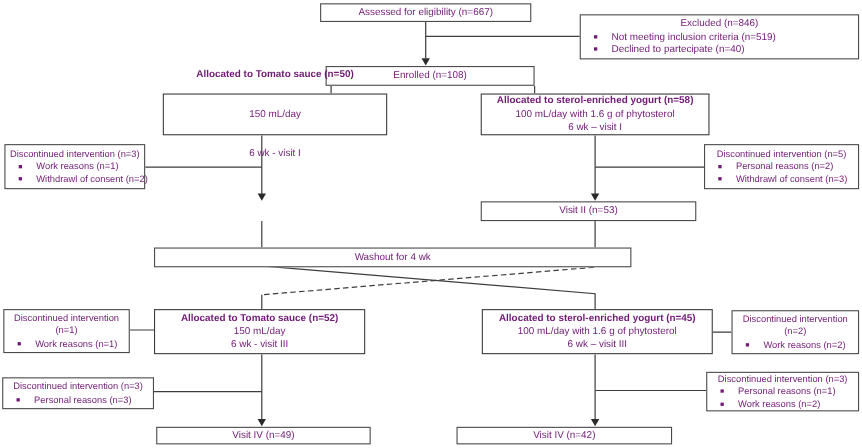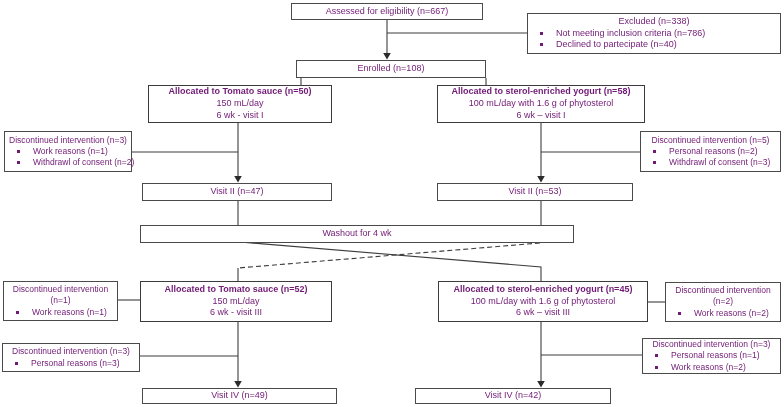--- a/index.html
+++ b/index.html
@@ -67,32 +67,32 @@
       <polygon points="234.2,381 241.8,381 238,387.5"></polygon>
       <polygon points="537.2,381 544.8,381 541,387.5"></polygon>
     </g>
   </svg>
 
   <div class="box" style="left:291px; top:3px; width:192px; height:17px;">
     <div class="t">Assessed for eligibility (n=667)</div>
   </div>
 
   <div class="box" style="left:527px; top:13px; width:254px; height:41px;">
-    <div class="t">Excluded (n=338)</div>
+    <div class="t">Excluded (n=846)</div>
     <ul>
-      <li>Not meeting inclusion criteria (n=786)</li>
+      <li>Not meeting inclusion criteria (n=519)</li>
       <li>Declined to partecipate (n=40)</li>
     </ul>
   </div>
 
   <div class="box" style="left:296px; top:60px; width:190px; height:18px;">
     <div class="t">Enrolled (n=108)</div>
   </div>
 
-  <div class="box heavy" style="left:148px; top:85px; width:184px; height:38px;">
+  <div class="box heavy" style="left:148px; top:85px; width:204px; height:38px;gap:24px;">
     <div class="t b">Allocated to Tomato sauce (n=50)</div>
     <div class="dose">150 mL/day</div>
     <div class="dur">6 wk - visit I</div>
   </div>
 
   <div class="box heavy" style="left:437px; top:85px; width:208px; height:38px;">
     <div class="t b">Allocated to sterol-enriched yogurt (n=58)</div>
     <div class="dose">100 mL/day with 1.6 g of phytosterol</div>
     <div class="dur">6 wk – visit I</div>
   </div>
@@ -106,23 +106,20 @@
   </div>
 
   <div class="box small" style="left:640px; top:131px; width:141px; height:41px;">
     <div class="t">Discontinued intervention (n=5)</div>
     <ul>
       <li>Personal reasons (n=2)</li>
       <li>Withdrawl of consent (n=3)</li>
     </ul>
   </div>
 
-  <div class="box" style="left:142px; top:183px; width:190px; height:18px;">
-    <div class="t">Visit II (n=47)</div>
-  </div>
 
   <div class="box" style="left:437px; top:183px; width:196px; height:18px;">
     <div class="t">Visit II (n=53)</div>
   </div>
 
   <div class="box" style="left:140px; top:225px; width:434px; height:18px;">
     <div class="t">Washout for 4 wk</div>
   </div>
 
   <div class="box heavy" style="left:140px; top:281px; width:192px; height:41px;">

